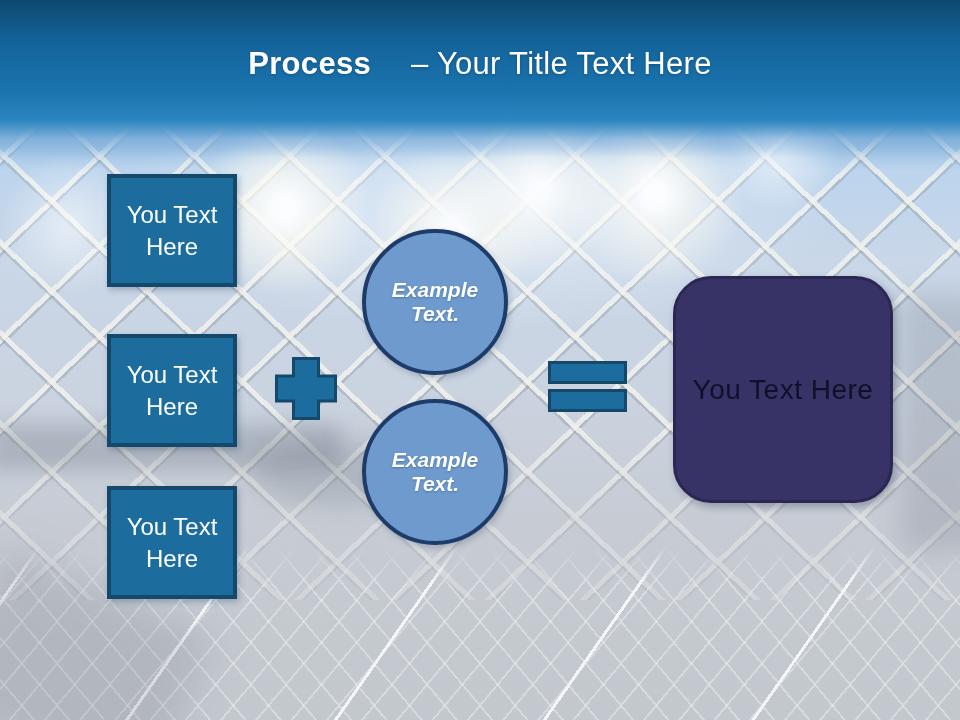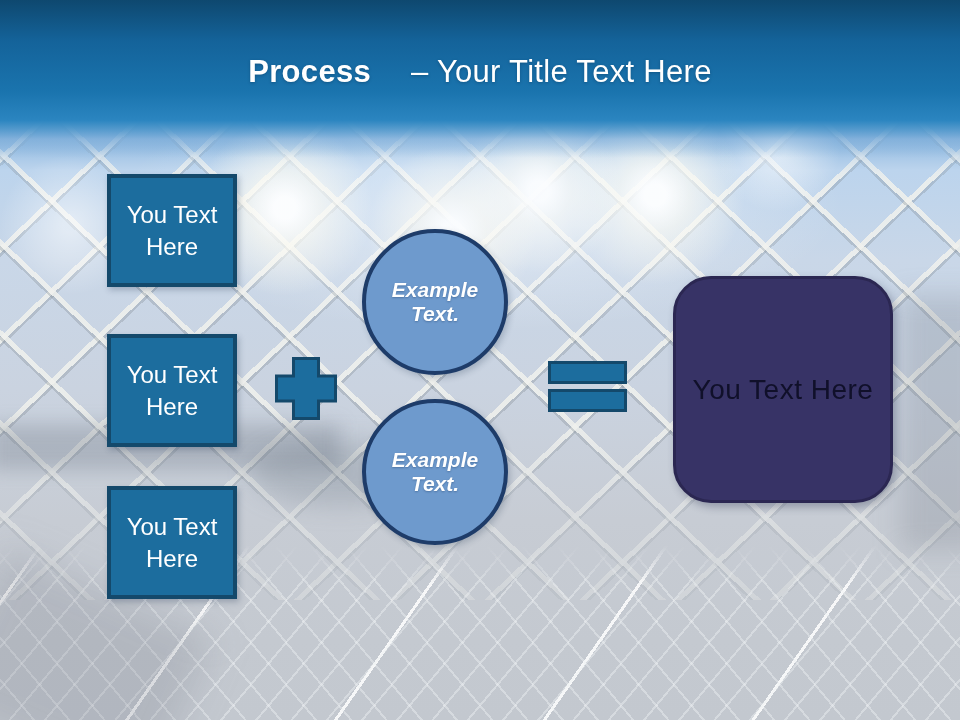--- a/index.html
+++ b/index.html
@@ -50,21 +50,21 @@
   .smudge-bl{left:-40px;top:585px;width:230px;height:170px;background:rgba(112,120,132,.22);filter:blur(18px);transform:rotate(24deg);}
 
   
   .header{
     position:absolute;left:0;top:0;width:960px;height:158px;
     background:linear-gradient(180deg,
       #0e486f 0%, #14639a 26%, #1a74ae 58%, #2b85c0 76%,
       rgba(120,170,215,.55) 88%, rgba(170,205,235,0) 100%);
   }
   .title{
-    position:absolute;left:0;top:54px;width:960px;
+    position:absolute;left:0;top:46px;width:960px;
     display:flex;justify-content:center;align-items:baseline;gap:10px;
     color:#fff;font-size:31px;letter-spacing:.3px;
     text-shadow:0 1px 3px rgba(10,40,70,.35);
   }
   .title .bold{font-weight:700;}
   .title .rest{font-weight:400;margin-left:30px;}
 
   
   .sq{
     position:absolute;left:107px;width:130px;height:113px;box-sizing:border-box;

